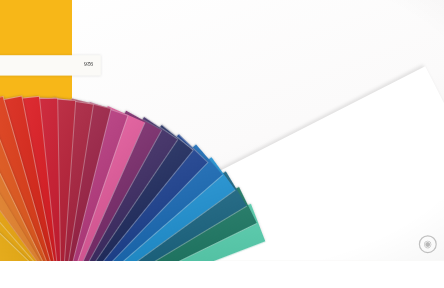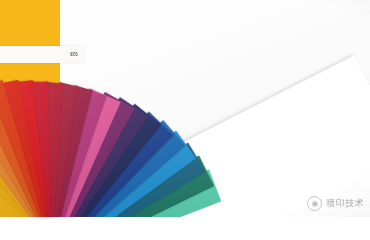--- a/index.html
+++ b/index.html
@@ -246,17 +246,16 @@
       <div class="gap" style="top: 118px; width: 90px;"></div>
       <div class="gaplabel" style="top: 123px; right: -18px;">927</div>
       <div class="gap" style="top: 182px; width: 90px;"></div>
       <div class="gaplabel" style="top: 187px; right: -18px;">928</div>
     </div>
 
   <div class="vignette"></div>
 
   <div class="watermark">
     <span class="wm-logo">◉</span>
-    <span class="wm-text">喷印技术</span>
   </div>
 
   <div class="topfade"></div>
 </div>
 
 </body></html>

